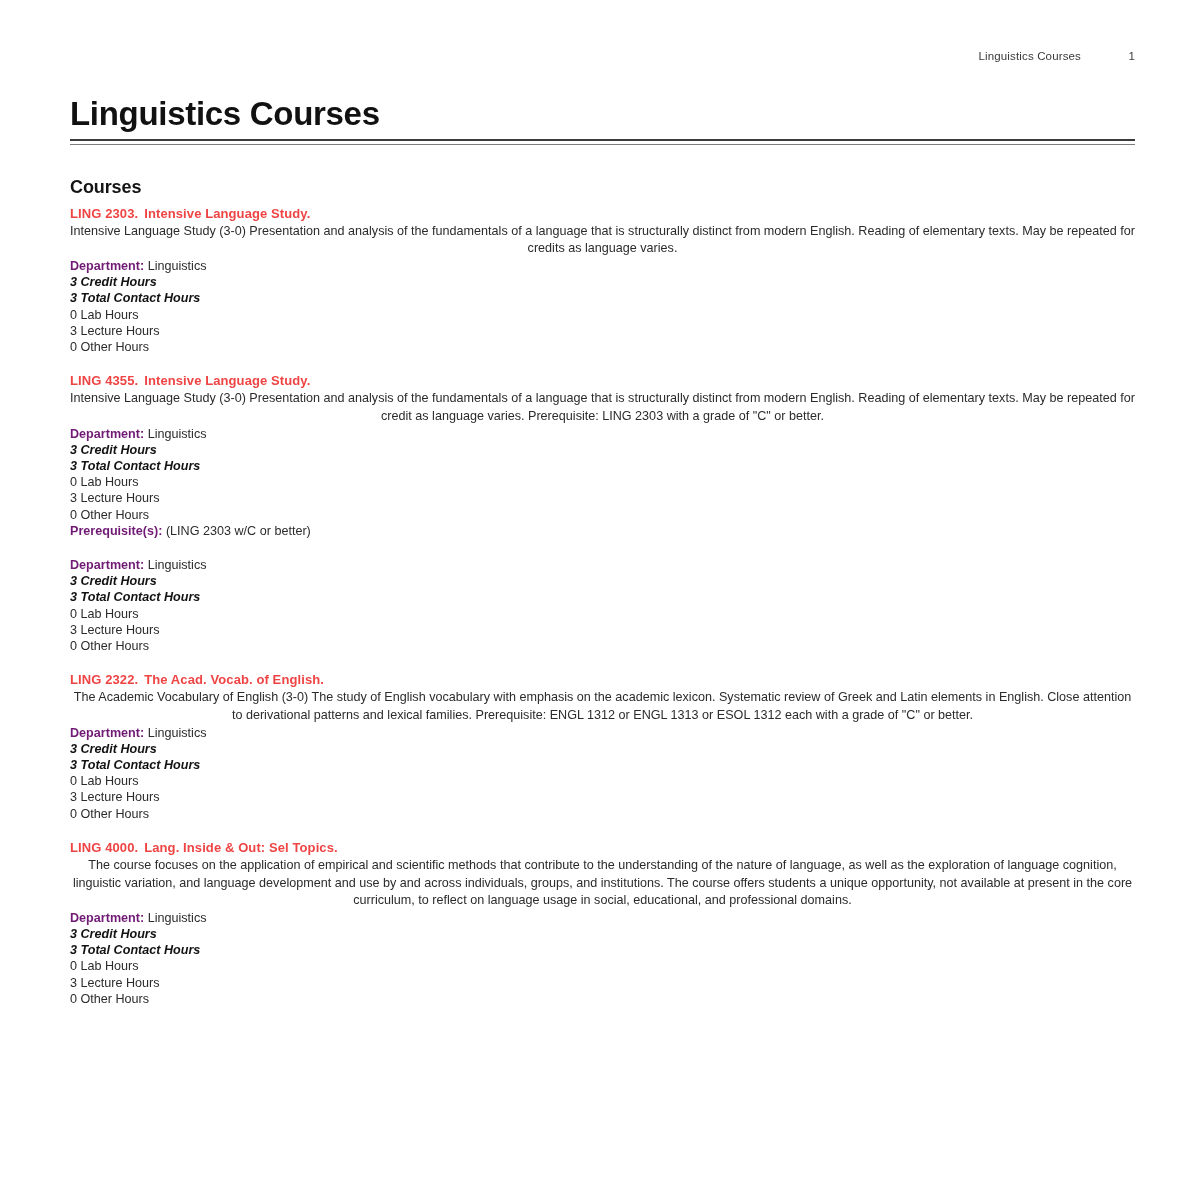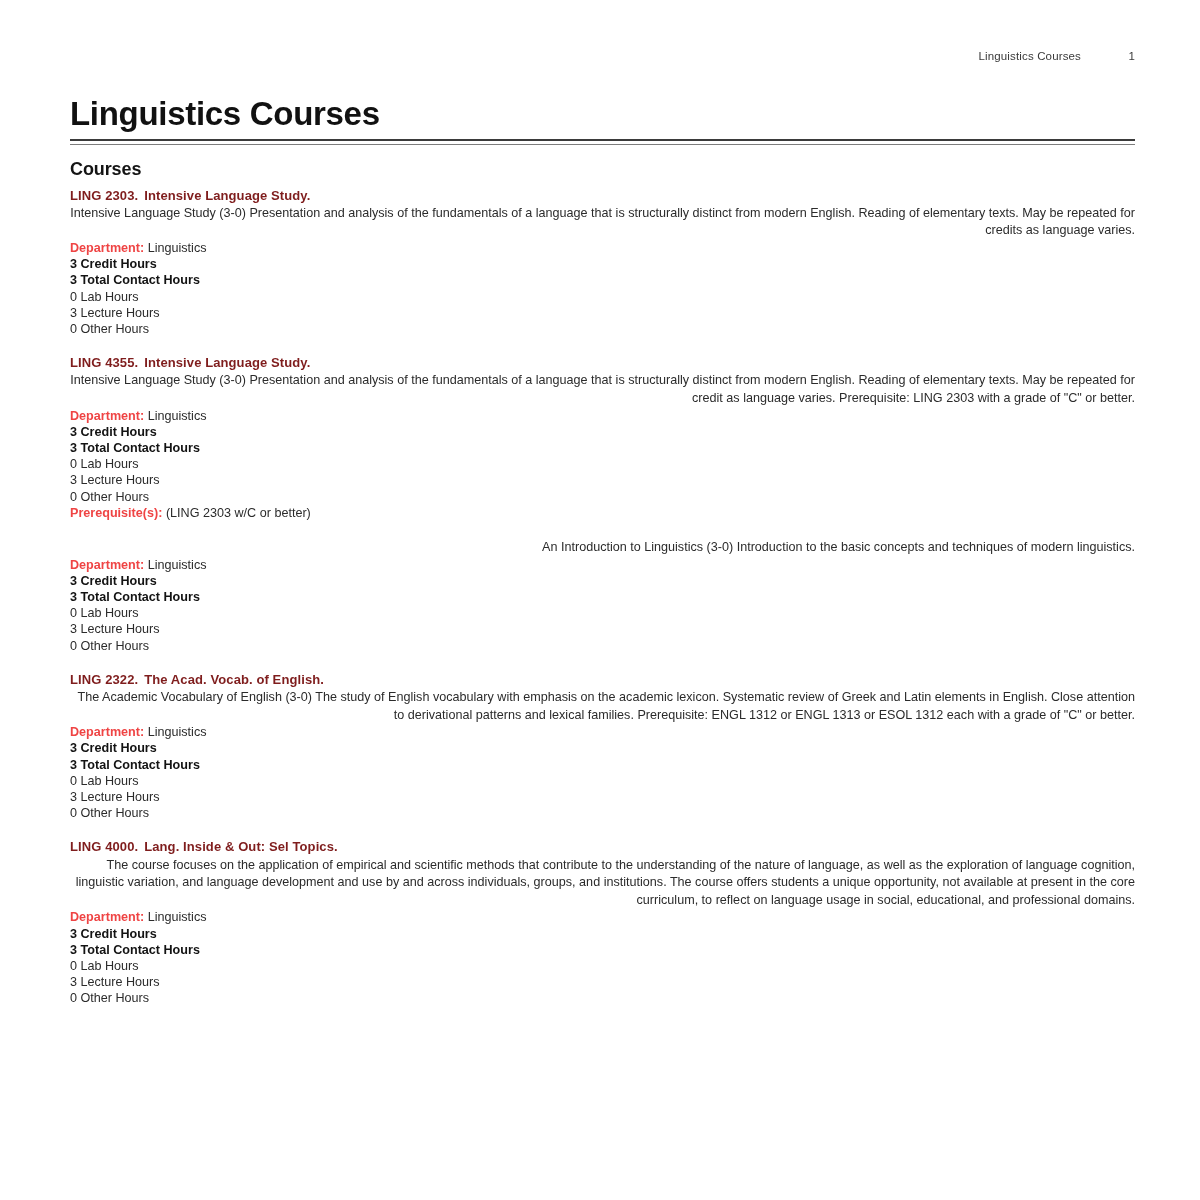--- a/index.html
+++ b/index.html
@@ -61,57 +61,58 @@
     margin-top: 7px;
     height: 3px;
     border-top: 2px solid #3b3b3b;
     border-bottom: 1px solid #7d7d7d;
     background: #ffffff;
     width: 100%;
   }
   h2.section-heading {
     font-size: 18px;
     font-weight: bold;
-    margin: 14px 0 8px 0;
+    margin: 32px 0 8px 0;
     letter-spacing: -0.1px;
     color: #141414;
   }
   .course {
     margin-bottom: 18px;
   }
   .course-title {
     font-size: 13px;
     font-weight: bold;
     line-height: 16.2px;
     letter-spacing: .1px;
-    color: #7f1d1d;
+    color: #ef4444;
   }
   .course-title .code-sep {
     display: inline-block;
     width: 6px;
   }
   .course-desc {
     font-size: 12.6px;
     line-height: 17.6px;
     color: #2b2b2b;
-    text-align: right;
+    text-align: center;
     margin-top: 1px;
   }
   .meta-line {
     font-size: 12.6px;
     line-height: 16.2px;
     color: #2b2b2b;
   }
   .meta-line.bold {
     font-weight: bold;
     color: #131313;
+    font-style: italic;
   }
   .meta-line .label {
     font-weight: bold;
-    color: #ef4444;
+    color: #701a75;
   }
   .meta-line .value {
     font-weight: normal;
     color: #2b2b2b;
     margin-top: 30px;
   }
 </style>
 </head>
 <body>
 
@@ -161,21 +162,20 @@
     <div class="meta-line">0 Lab Hours</div>
     <div class="meta-line">3 Lecture Hours</div>
     <div class="meta-line">0 Other Hours</div>
     <div class="meta-line">
       <span class="label">Prerequisite(s):</span>
       <span class="value">(LING 2303 w/C or better)</span>
     </div>
   </div>
 
   <div class="course">
-    <div class="course-desc">An Introduction to Linguistics (3-0) Introduction to the basic concepts and techniques of modern linguistics.</div>
     <div class="meta-line">
       <span class="label">Department:</span>
       <span class="value">Linguistics</span>
     </div>
     <div class="meta-line bold">3 Credit Hours</div>
     <div class="meta-line bold">3 Total Contact Hours</div>
     <div class="meta-line">0 Lab Hours</div>
     <div class="meta-line">3 Lecture Hours</div>
     <div class="meta-line">0 Other Hours</div>
 

